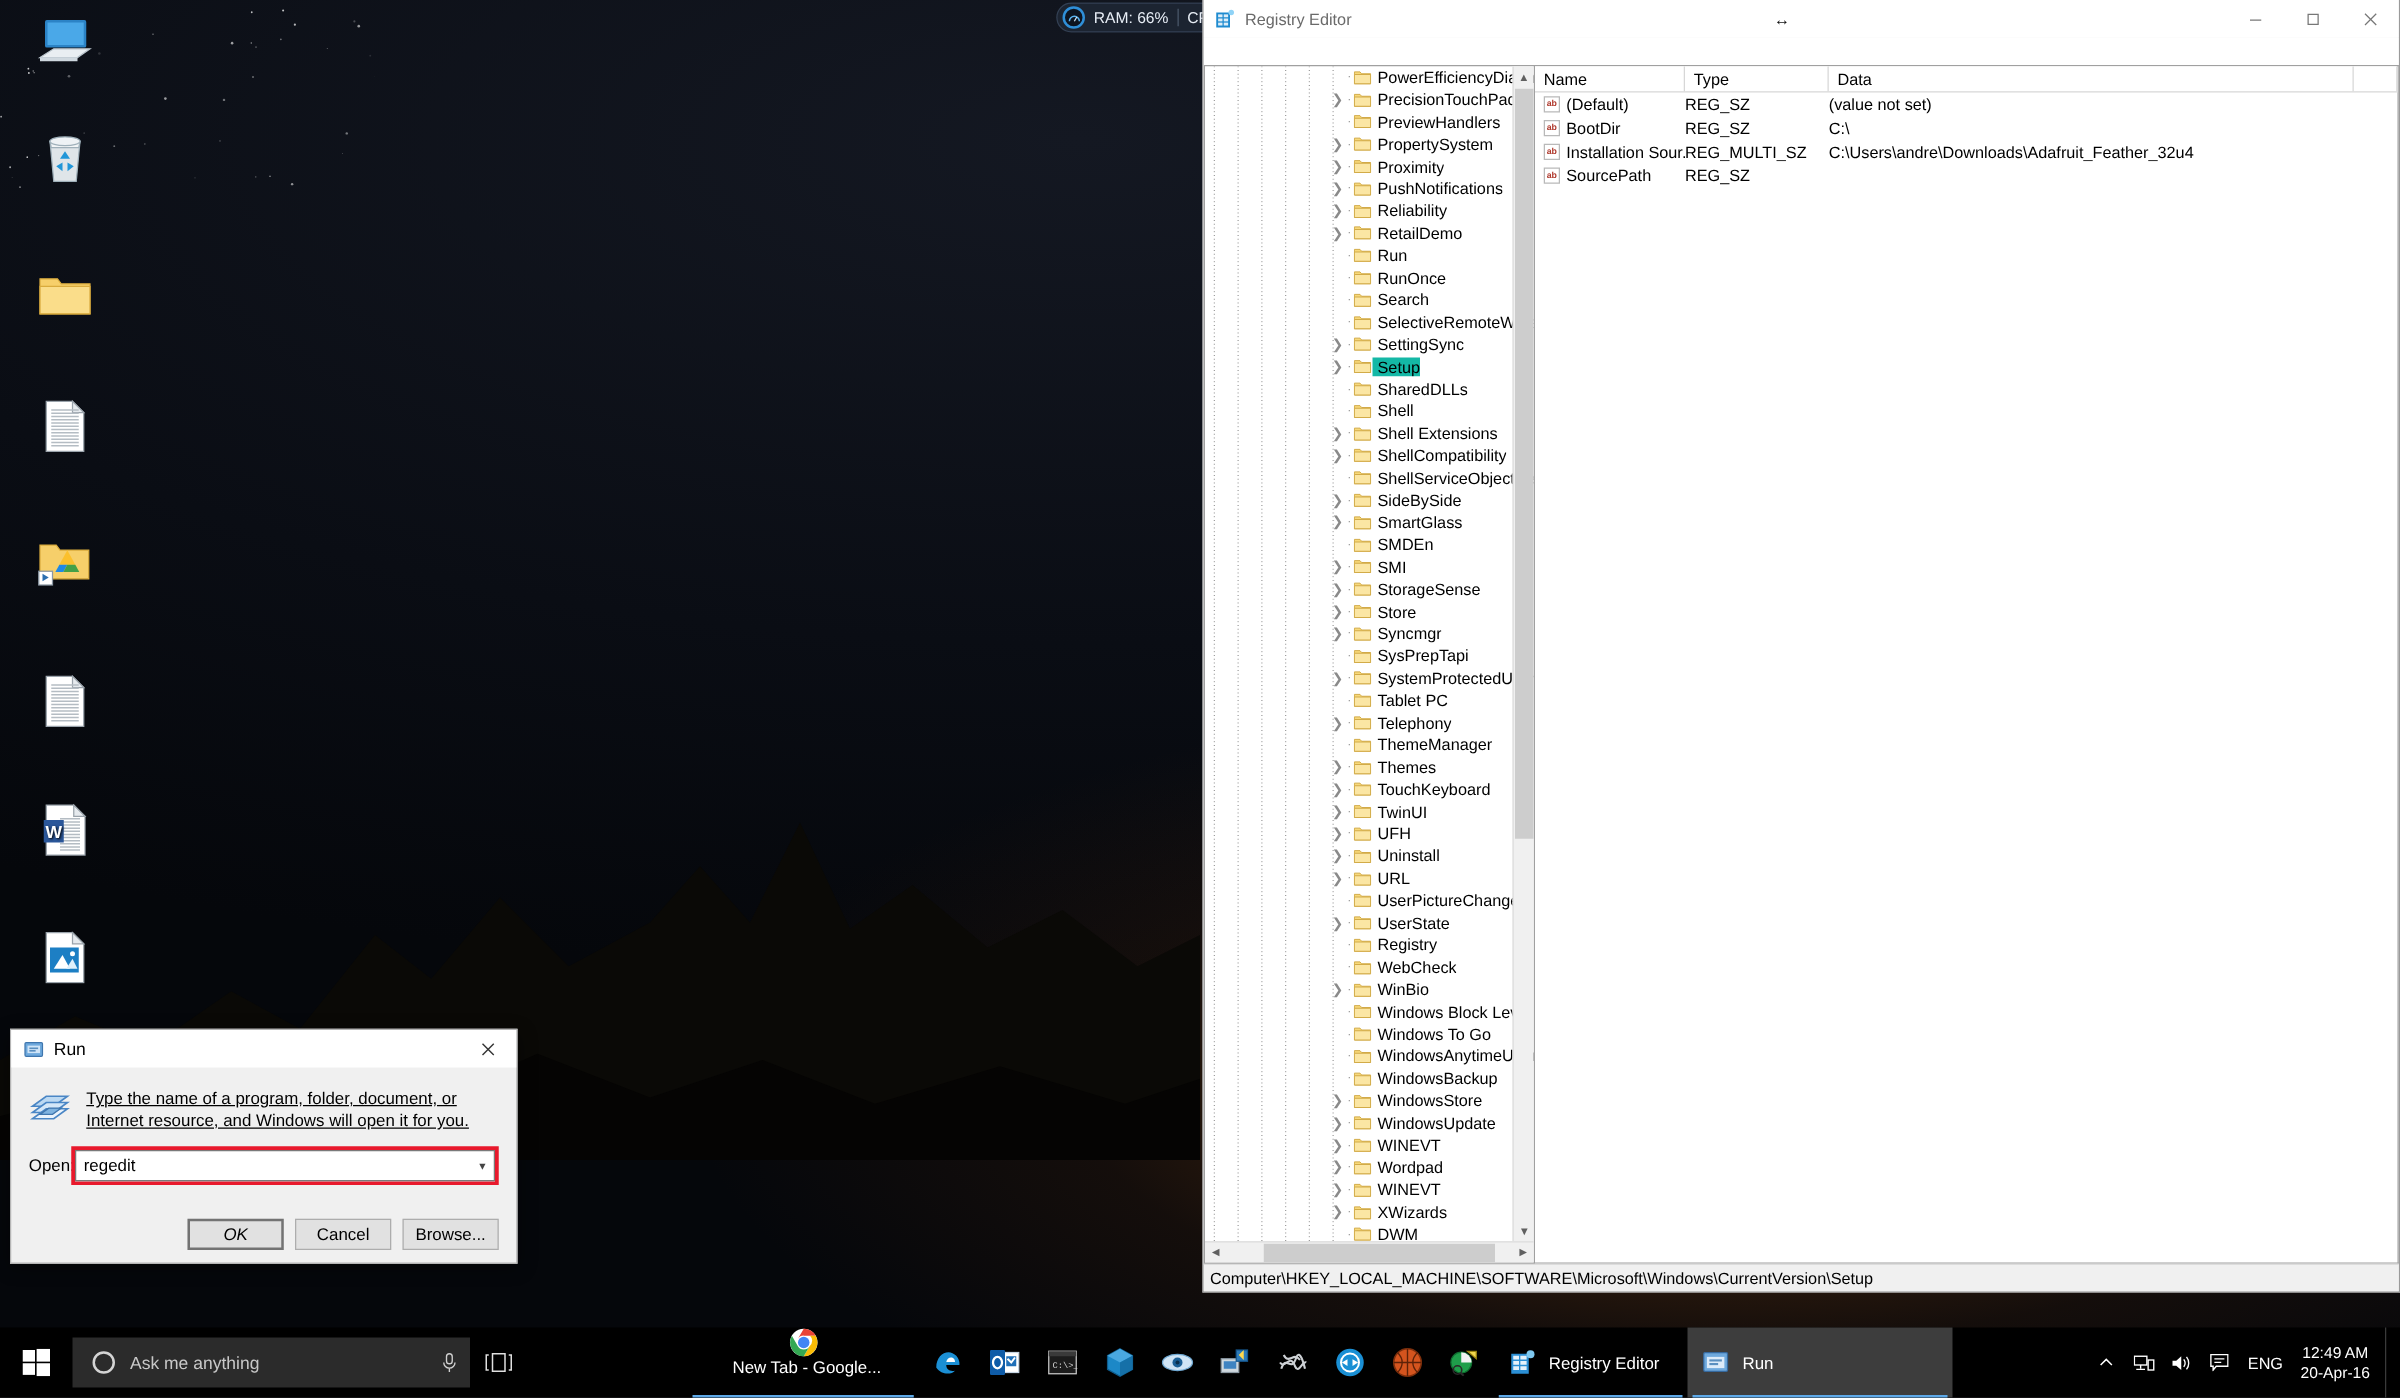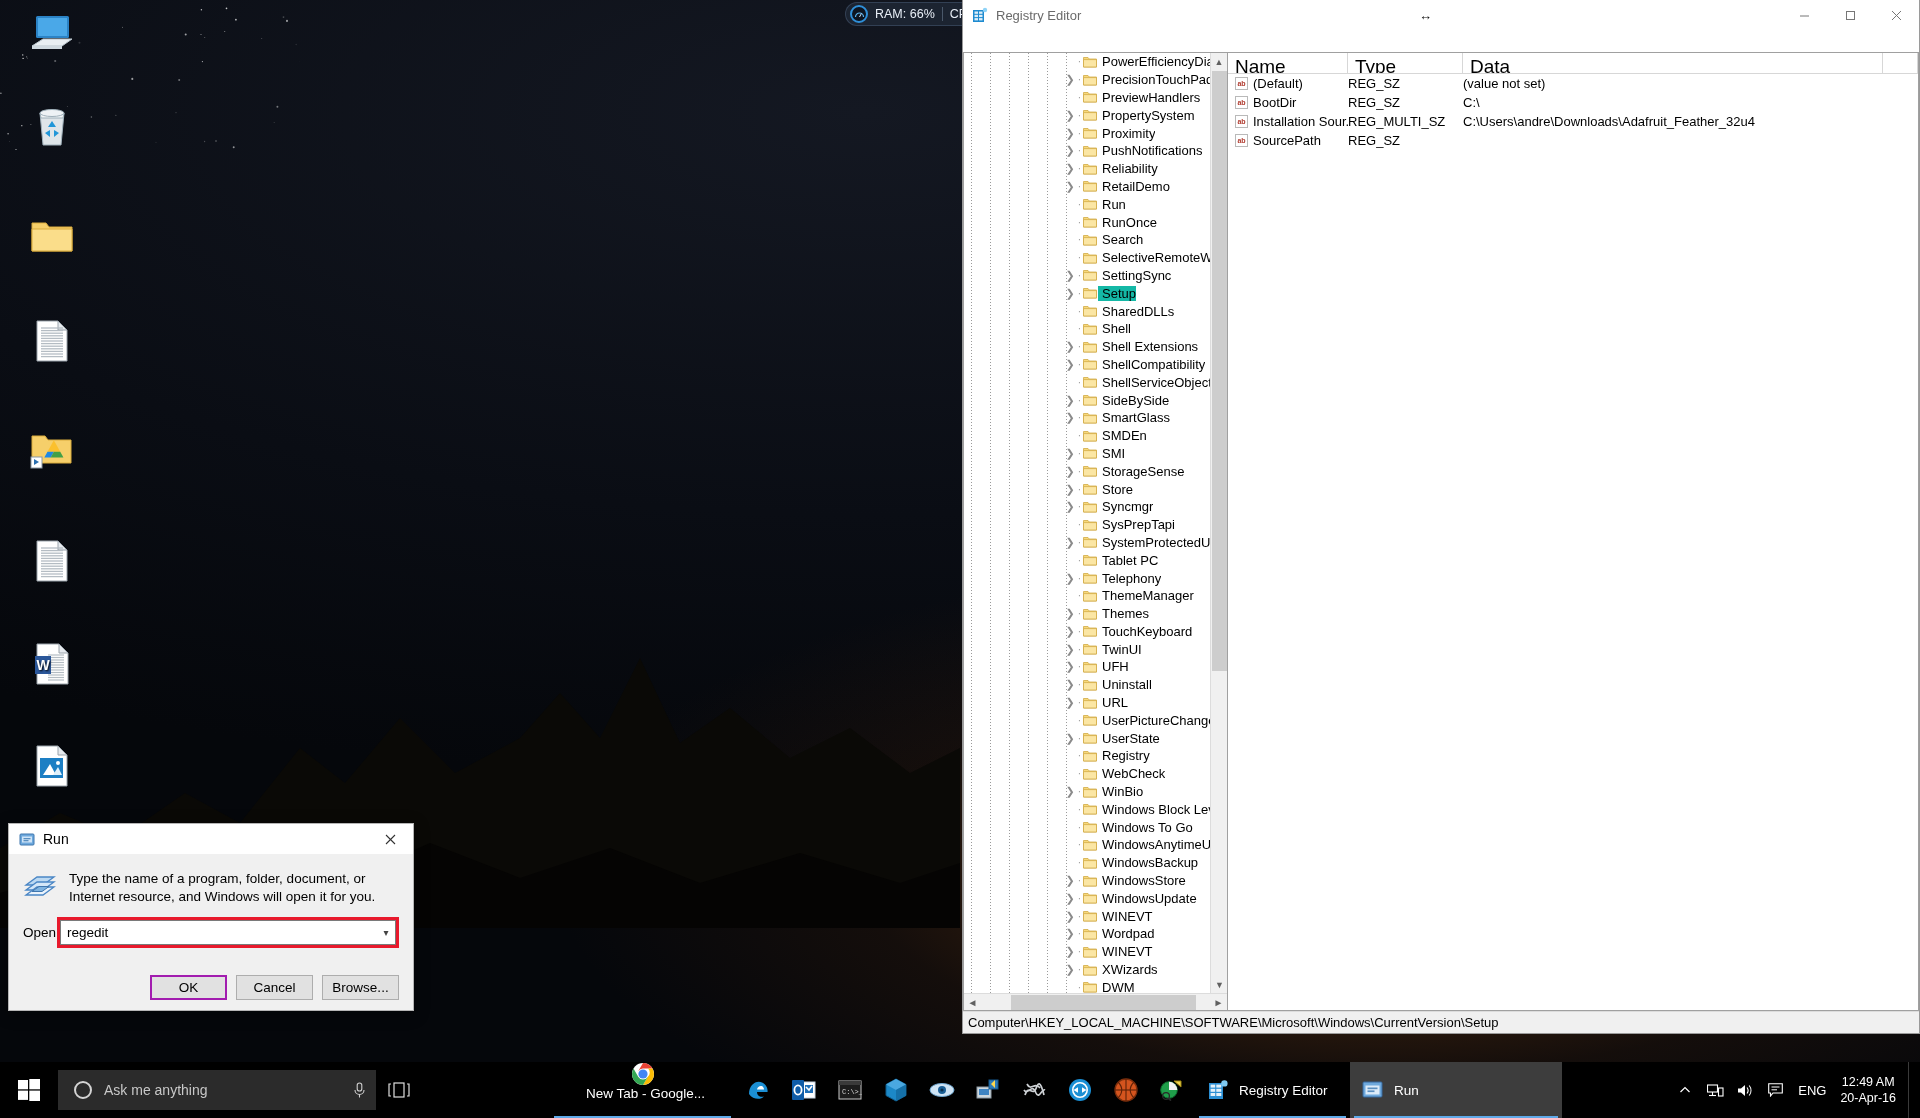--- a/index.html
+++ b/index.html
@@ -116,21 +116,21 @@
   #tree-hsb .track { flex:1 1 auto; height:17px; position:relative; }
   #tree-hsb .thumb { position:absolute; top:1px; height:15px; background:#cdcdcd; }
 
   
   #val-pane {
     flex:1 1 auto; background:#fff; border:1px solid #a0a0a0; border-left:none;
     display:flex; flex-direction:column; overflow:hidden;
   }
   #val-head { height:21px; display:flex; background:#fff; border-bottom:1px solid #d7d7d7; flex:0 0 auto; }
   #val-head .hc {
-    border-right:1px solid #d7d7d7; padding:3px 0 0 7px; font-size:19px; color:#000;
+    border-right:1px solid #d7d7d7; padding:3px 0 0 7px; font-size:13px; color:#000;
     overflow:hidden; white-space:nowrap;
   }
   .vrow { height:19px; display:flex; align-items:center; font-size:13px; white-space:nowrap; }
   .vrow .vc { overflow:hidden; display:flex; align-items:center; }
   .vtype-icon {
     width:13px;height:13px;margin:0 5px 0 7px;flex:0 0 13px;
     background:#fff;border:1px solid #b9b9b9;position:relative;
     font-size:7px;line-height:11px;text-align:center;font-weight:bold;
   }
   .vtype-icon.sz { color:#b03a2e; }
@@ -149,39 +149,39 @@
     background:#f0f0f0; border:1px solid #b5b5b5;
     box-shadow:0 3px 14px rgba(0,0,0,0.45);
     font-size:13.5px; color:#000;
   }
   #run-title { height:30px; background:#fff; display:flex; align-items:center; position:relative; }
   #run-title .ri { margin:0 8px 0 10px; display:flex; }
   #run-title .rt { font-size:14px; color:#000; }
   #run-close { position:absolute; right:0; top:0; width:45px; height:30px;
     display:flex; align-items:center; justify-content:center; color:#222; font-size:15px; }
   #run-body { padding:14px 14px 0 14px; display:flex; gap:12px; }
-  #run-desc { font-size:13.5px; line-height:18px; padding-top:2px; }
+  #run-desc { font-size:13.5px; line-height:18px; padding-top:2px;text-decoration:underline; }
   #run-openrow { display:flex; align-items:center; margin:11px 14px 0 14px; }
   #run-openlbl { width:34px; font-size:13.5px; }
   #run-combo-wrap { position:relative; flex:1 1 auto; border:3px solid #e8192c; }
   #run-combo {
     display:flex; align-items:center; height:25px;
     background:#fff; border:1px solid #7a7a7a;
   }
   #run-input {
     flex:1 1 auto; border:none; outline:none; font-size:13.5px;
     font-family:"Liberation Sans", sans-serif; padding-left:6px; background:transparent;
   }
   #run-arrow { width:18px; text-align:center; color:#444; font-size:10px; }
   #run-buttons { display:flex; justify-content:flex-end; gap:9px; margin:27px 14px 0 0; }
   .rbtn {
     width:77px; height:25px; background:#e1e1e1; border:1px solid #adadad;
     font-size:13.5px; font-family:"Liberation Sans", sans-serif; color:#000;
   }
-  .rbtn.primary { border:2px solid #a21caf; }
+  .rbtn.primary { border:2px solid #737373;font-style:italic; }
 
   
   #taskbar {
     position:absolute; left:0; bottom:0; width:1920px; height:56px;
     background:#000; display:flex; align-items:center; color:#fff;
   }
   #start-btn { width:58px;height:56px;display:flex;align-items:center;justify-content:center; }
   #search-box {
     width:318px; height:40px; background:#2b2b2b; display:flex; align-items:center;
     margin-left:0; color:#c8c8c8; font-size:14px;

